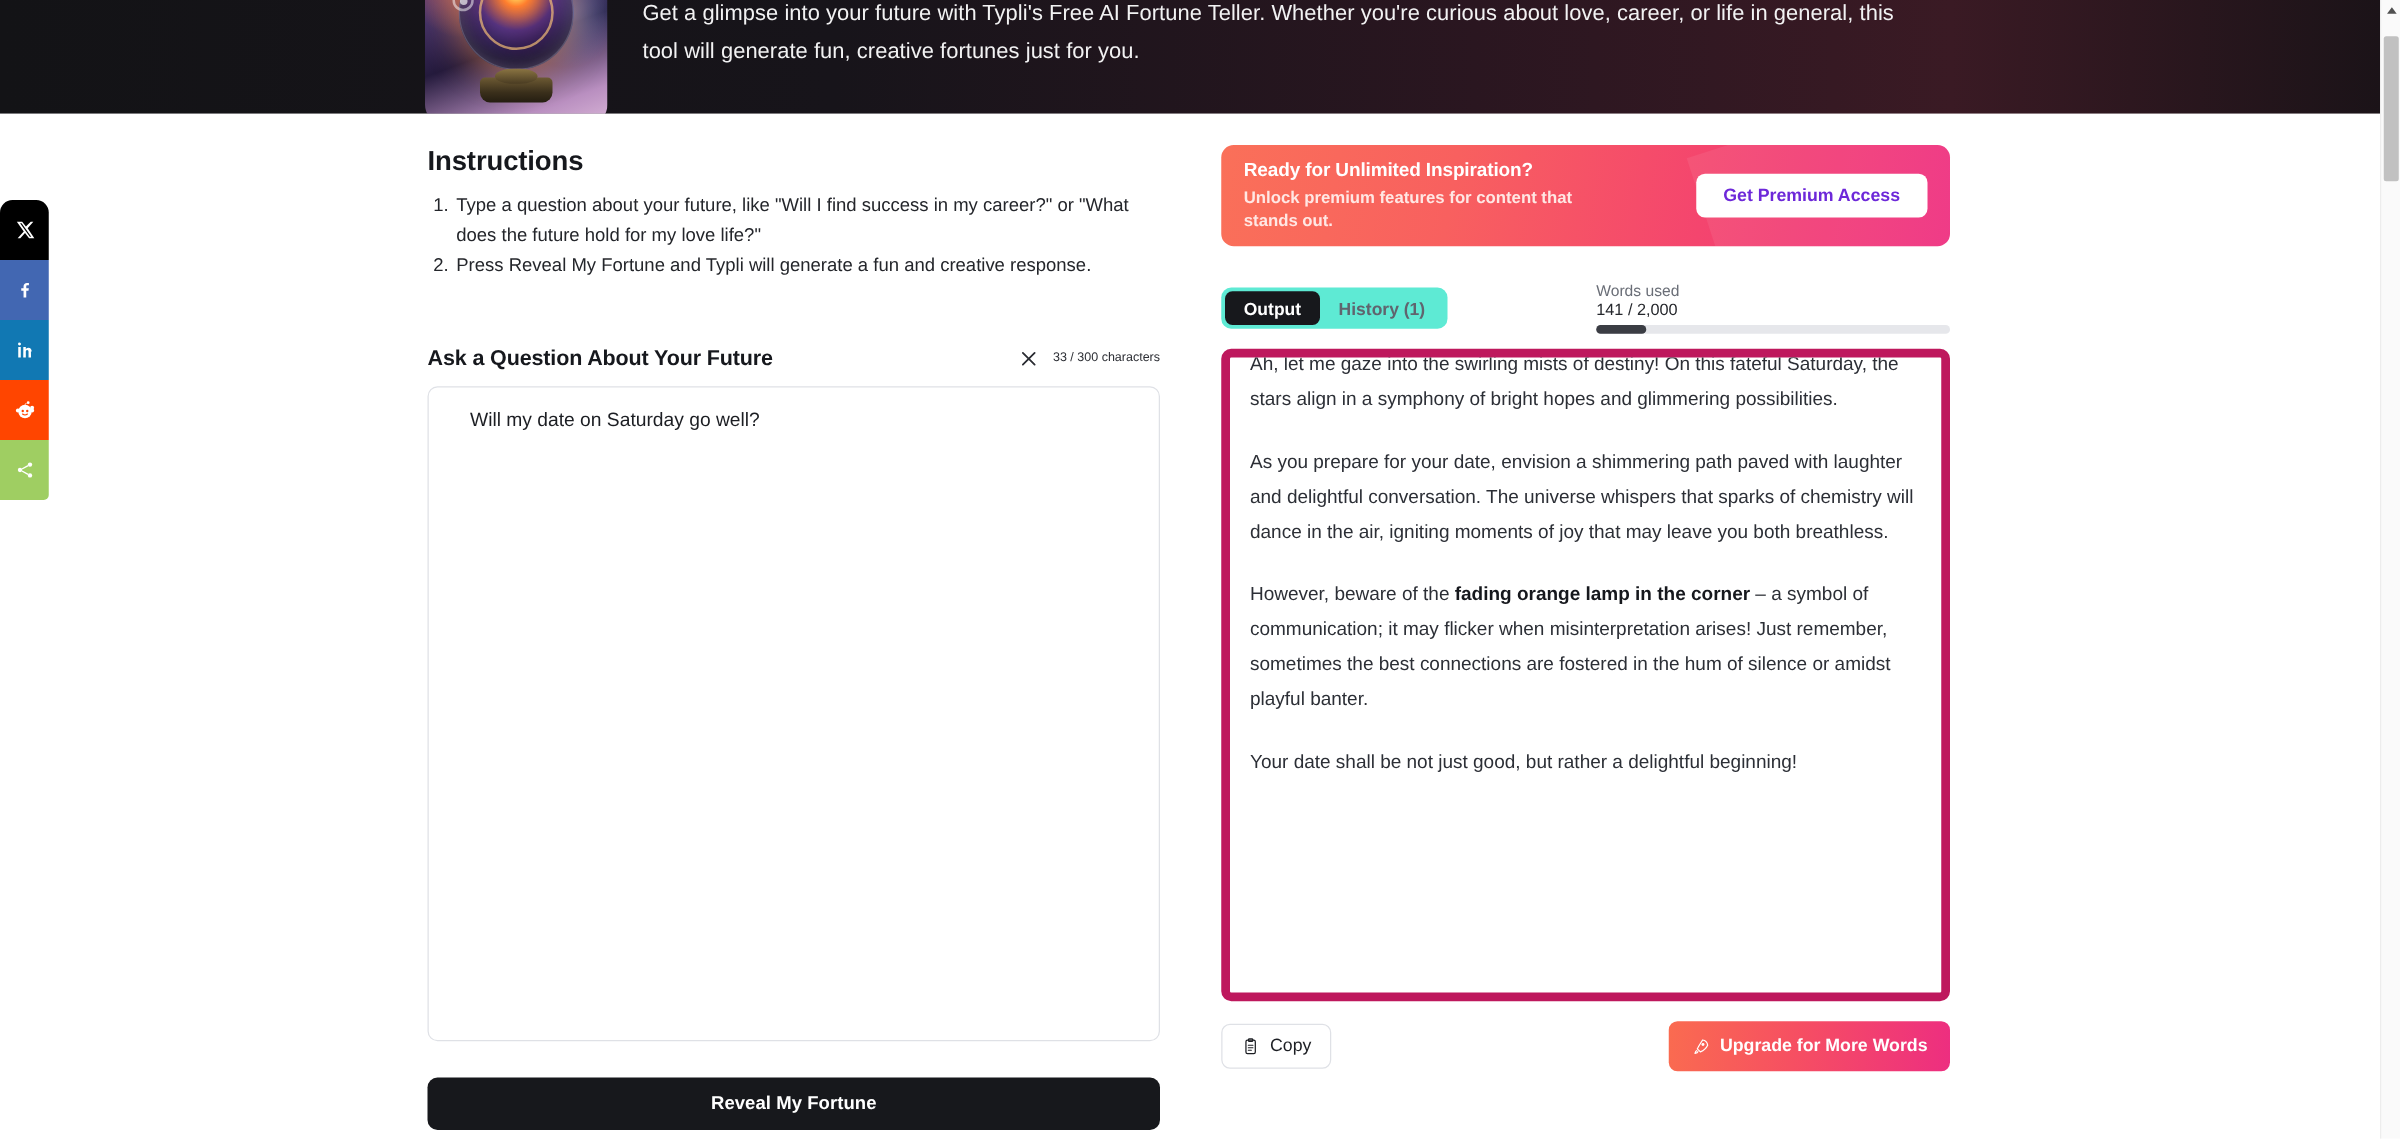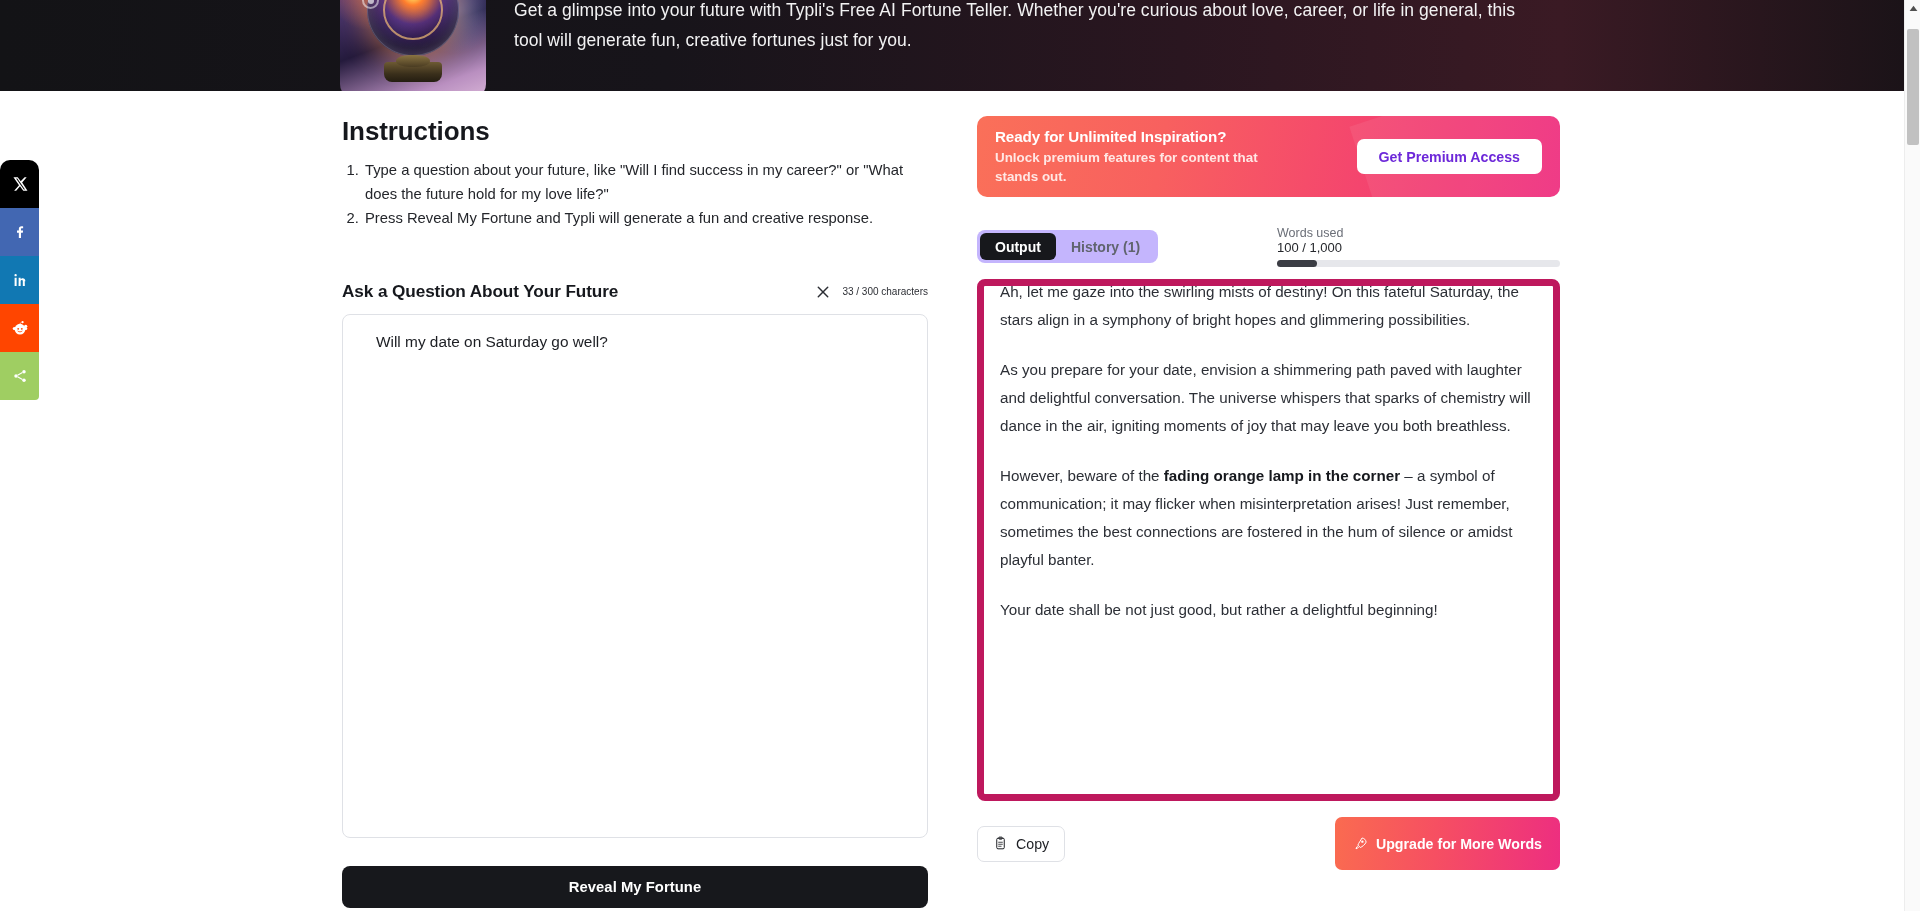--- a/index.html
+++ b/index.html
@@ -83,21 +83,21 @@
   .s-rd { background:#FF4500; }
   .s-sh { background:#9FCE62; border-bottom-right-radius: 4px; }
 
   
   .content { position: absolute; left: 0; top: 91px; width: 1904px; height: 820px; background:#fff; }
 
   .left-col { position: absolute; left: 342px; top: 25px; width: 586px; }
   .right-col{ position: absolute; left: 977px; top: 25px; width: 583px; }
 
   h2.section-title {
-    font-size: 26px; font-weight: 700; color: #16181d; letter-spacing: -0.1px;
+    font-size: 22px; font-weight: 700; color: #16181d; letter-spacing: -0.1px;
     margin-bottom: 11px;
   }
   ol.instructions { list-style: decimal; padding-left: 21px; margin-top: 2px; }
   ol.instructions li {
     font-size: 14.8px; line-height: 24px; color: #24262b; margin-bottom: 0px;
     padding-left: 2px;
   }
 
   .ask-row {
     display: flex; align-items: center; justify-content: space-between;
@@ -140,21 +140,21 @@
   .btn-premium {
     position:relative; z-index:2;
     background:#fff; color:#6d28d9; font-size:14.2px; font-weight:700;
     border:none; border-radius:7px; height:35px; padding:0 22px; cursor:pointer;
     margin-left: 2px; font-family:"Liberation Sans", sans-serif; white-space:nowrap;
   }
 
   
   .tabs-row { display:flex; align-items:center; margin-top: 29px; }
   .tabs {
-    display: inline-flex; background:#c4b5fd; border-radius: 8px; padding: 3px;
+    display: inline-flex; background:#5eead4; border-radius: 8px; padding: 3px;
   }
   .tab {
     height: 27px; padding: 0 15px; display:flex; align-items:center; justify-content:center;
     font-size: 14px; border-radius: 6px; cursor: pointer; color:#60646e; font-weight:600;
   }
   .tab.active { background:#17181c; color:#fff; font-weight:700; }
 
   .words { margin-left: auto; width: 283px; }
   .words-head { display:flex; justify-content:space-between; align-items:baseline;flex-direction:column; }
   .words-label { font-size:12.5px; color:#6a6e77; }
@@ -176,21 +176,21 @@
   .output-scroll p:last-child { margin-bottom:0; }
   .output-scroll b { font-weight:700; color:#16181d; }
 
   .out-actions { display:flex; align-items:center; margin-top: 16px; }
   .btn-copy {
     height:36px; padding: 0 15px; border:1px solid #dfe1e6; background:#fff; border-radius:7px;
     display:flex; align-items:center; gap:8px; font-size:14.2px; color:#1c1e23; cursor:pointer;
     font-family:"Liberation Sans", sans-serif;
   }
   .btn-upgrade {
-    margin-left:auto; height:53px; padding:0 18px; border:none; border-radius:7px; cursor:pointer;
+    margin-left:auto; height:40px; padding:0 18px; border:none; border-radius:7px; cursor:pointer;
     background: linear-gradient(95deg, #FA6B50 0%, #F64F62 45%, #ED2E80 100%);
     color:#fff; font-size:14.2px; font-weight:700; display:flex; align-items:center; gap:8px;
     font-family:"Liberation Sans", sans-serif;
     text-align:center;
   }
 
   
   .scrollbar { position:absolute; right:0; top:0; width:16px; height:911px; background:#fafafa; border-left:1px solid #ededed; }
   .sb-up { position:absolute; top:0; left:0; width:16px; height:16px; display:flex; align-items:center; justify-content:center; }
   .sb-thumb { position:absolute; top:29px; left:2px; width:12px; height:116px; background:#c1c1c1; border-radius:2px; }
@@ -288,21 +288,21 @@
       </div>
 
       <div class="tabs-row">
         <div class="tabs">
           <div class="tab active">Output</div>
           <div class="tab">History (1)</div>
         </div>
         <div class="words">
           <div class="words-head">
             <span class="words-label">Words used</span>
-            <span class="words-val">100 / 1,000</span>
+            <span class="words-val">141 / 2,000</span>
           </div>
           <div class="words-track">
             <div class="words-fill" style="width: 14.1%;"></div>
           </div>
         </div>
       </div>
 
       <div class="output-card">
         <div class="output-scroll">
             <p><span>Ah, let me gaze into the swirling mists of destiny! On this fateful Saturday, the stars align in a symphony of bright hopes and glimmering possibilities.</span></p>

